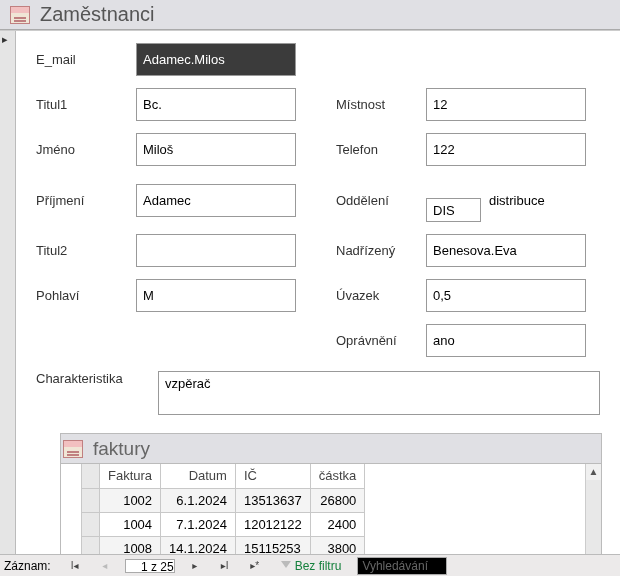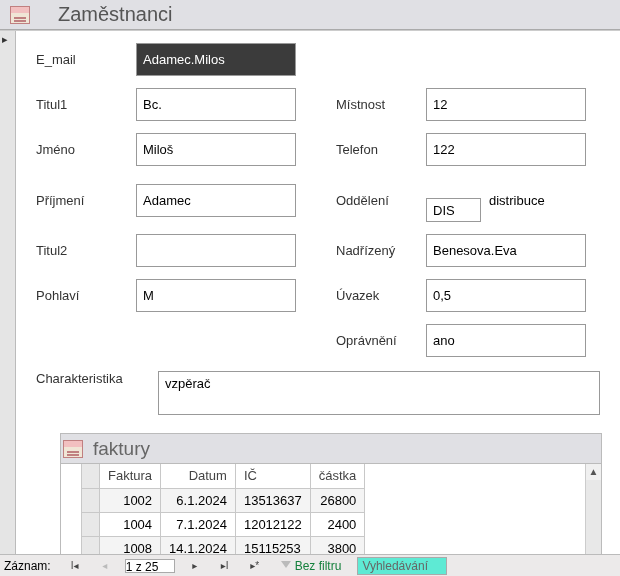--- a/index.html
+++ b/index.html
@@ -11,21 +11,21 @@
     width: 620px;
     height: 576px;
     overflow: hidden;
   }
   .form-header {
     background: #e0e0e4;
     border-bottom: 1px solid #aaa;
     padding: 2px 10px;
     display: flex;
     align-items: center;
-    gap: 28px;
+    gap: 10px;
     height: 30px;
   }
   .form-icon {
     width: 20px; height: 18px;
     background: linear-gradient(#f2c0c0 40%, #f0e6d6 40%);
     border: 1px solid #c08080;
     position: relative;
   }
   .form-icon::after {
     content:""; position:absolute; left:3px; top:10px; right:3px; height:2px;
@@ -104,25 +104,25 @@
     display:flex; align-items:center; font-size:12px; gap:10px;
     padding:0 4px;
   }
   .navbar .lblz{margin-right:4px;}
   .navbtn {
     width:20px;height:18px;border:1px solid transparent;
     display:flex;align-items:center;justify-content:center;
     color:#444;font-size:10px;cursor:pointer;
   }
   .navbtn.dis{color:#bbb;cursor:default;}
-  .navpos{width:50px;height:14px;border:1px solid #aaa;background:#fff;text-align:left;font-size:12px;}
+  .navpos{width:50px;height:14px;border:1px solid #aaa;background:#fff;text-align:right;font-size:12px;}
   .navfilter{display:flex;align-items:center;gap:4px;color:#15803d;margin:0 6px;}
   .funnel{width:10px;height:10px;position:relative;}
   .funnel::before{content:"";position:absolute;inset:0;border-left:5px solid transparent;border-right:5px solid transparent;border-top:7px solid #bbb;}
-  .search{border:1px solid #aaa;height:18px;width:90px;padding:0 4px;font-size:12px;background:#5eead4;display:flex;align-items:center;color:#666;}
+  .search{border:1px solid #aaa;height:18px;width:90px;padding:0 4px;font-size:12px;background:#000000;display:flex;align-items:center;color:#666;}
 </style>
 </head>
 <body>
 
 <div class="form-header">
   <div class="form-icon"></div>
   <div class="form-title">Zaměstnanci</div>
 </div>
 
 <div class="outer">

